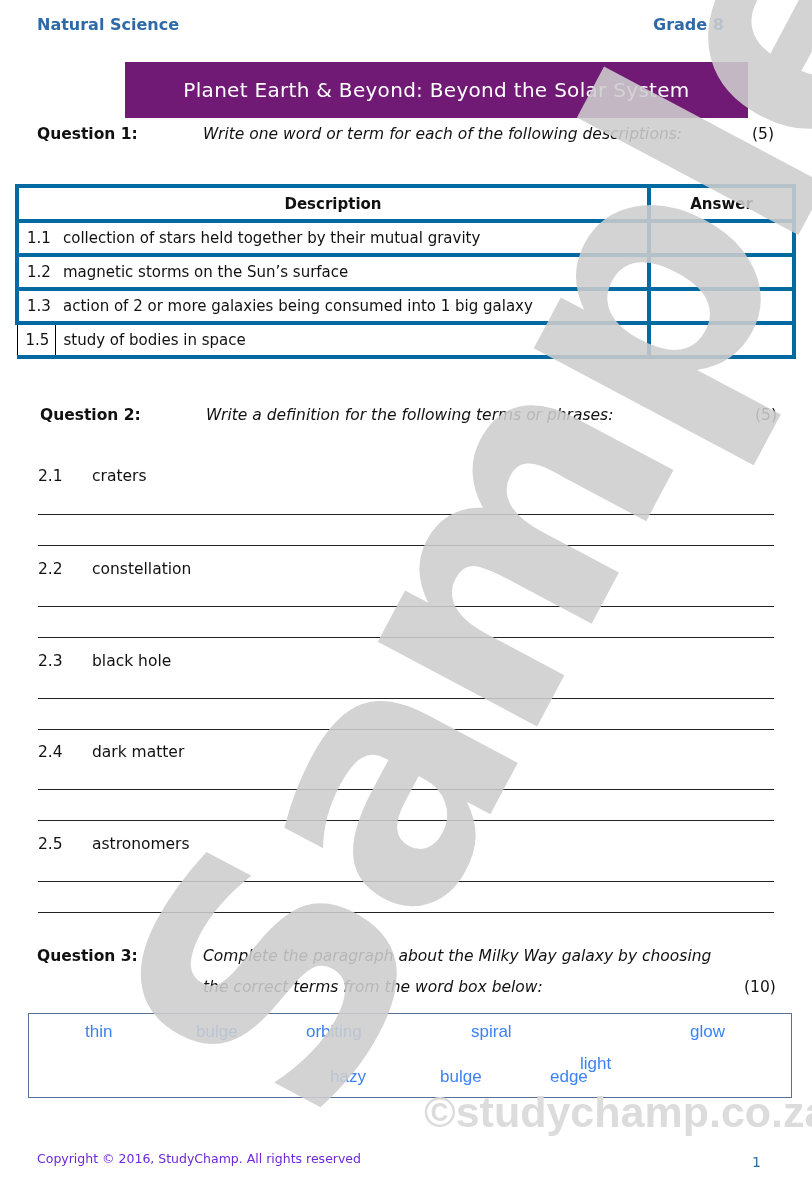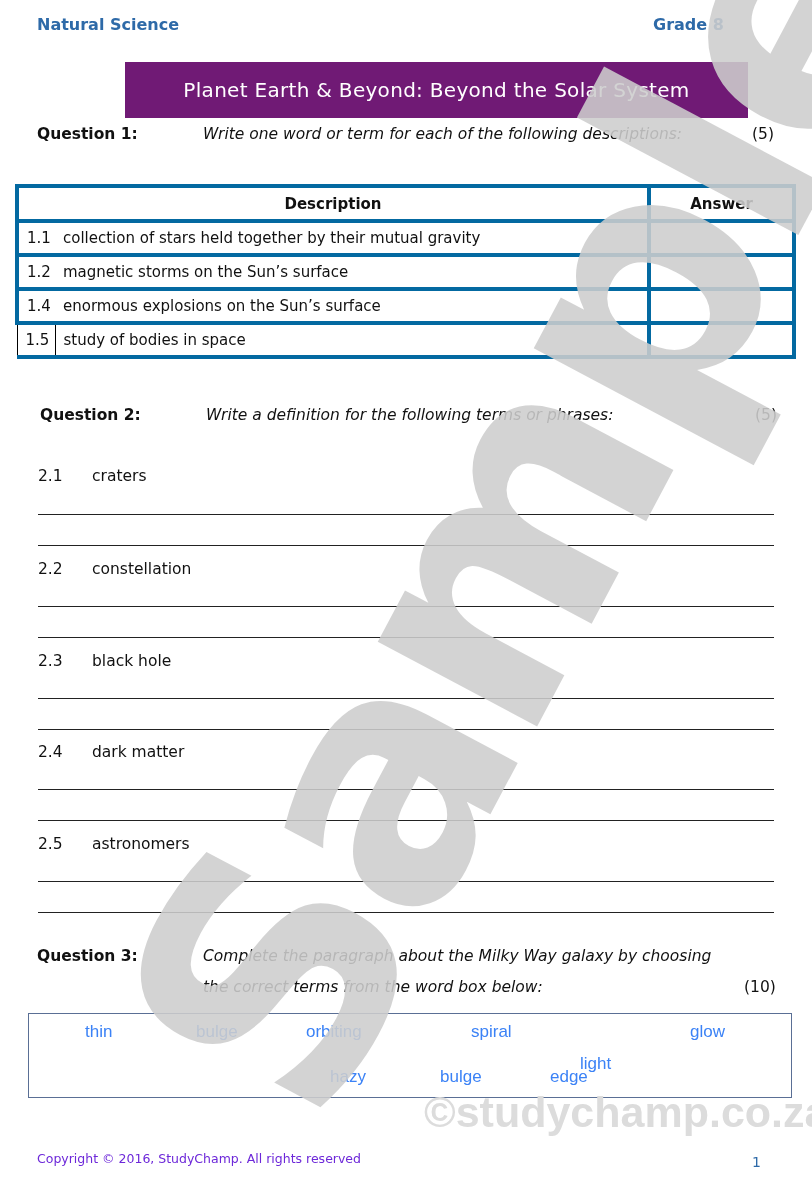--- a/index.html
+++ b/index.html
@@ -89,22 +89,22 @@
     <td class="num">1.1</td>
     <td class="desc">collection of stars held together by their mutual gravity</td>
     <td class="ans"></td>
   </tr>
   <tr>
     <td class="num">1.2</td>
     <td class="desc">magnetic storms on the Sun’s surface</td>
     <td class="ans"></td>
   </tr>
   <tr>
-    <td class="num">1.4</td>
-    <td class="desc">enormous explosions on the Sun’s surface</td>
+    <td class="num">1.3</td>
+    <td class="desc">action of 2 or more galaxies being consumed into 1 big galaxy</td>
     <td class="ans"></td>
   </tr>
   <tr>
     <td class="num">1.5</td>
     <td class="desc">study of bodies in space</td>
     <td class="ans"></td>
   </tr>
 </tbody>
   </table>
 

